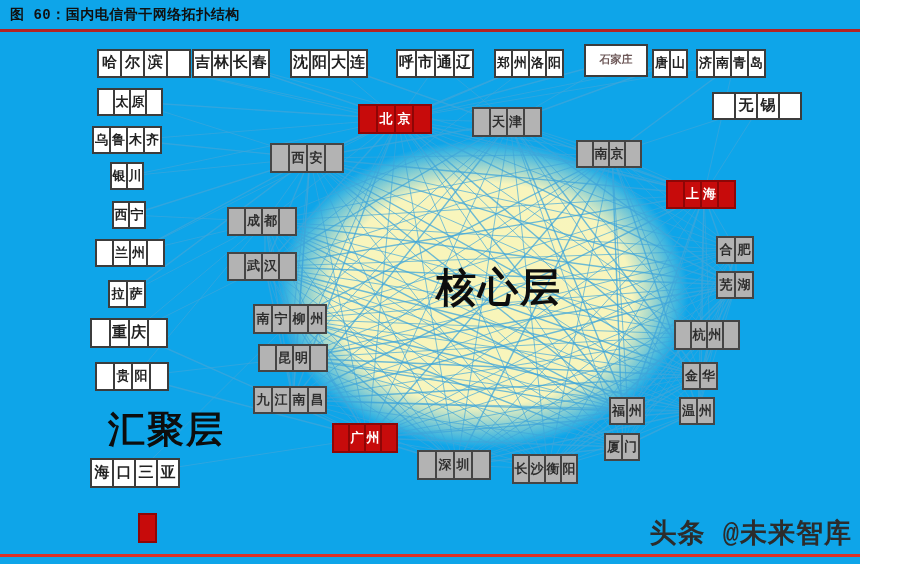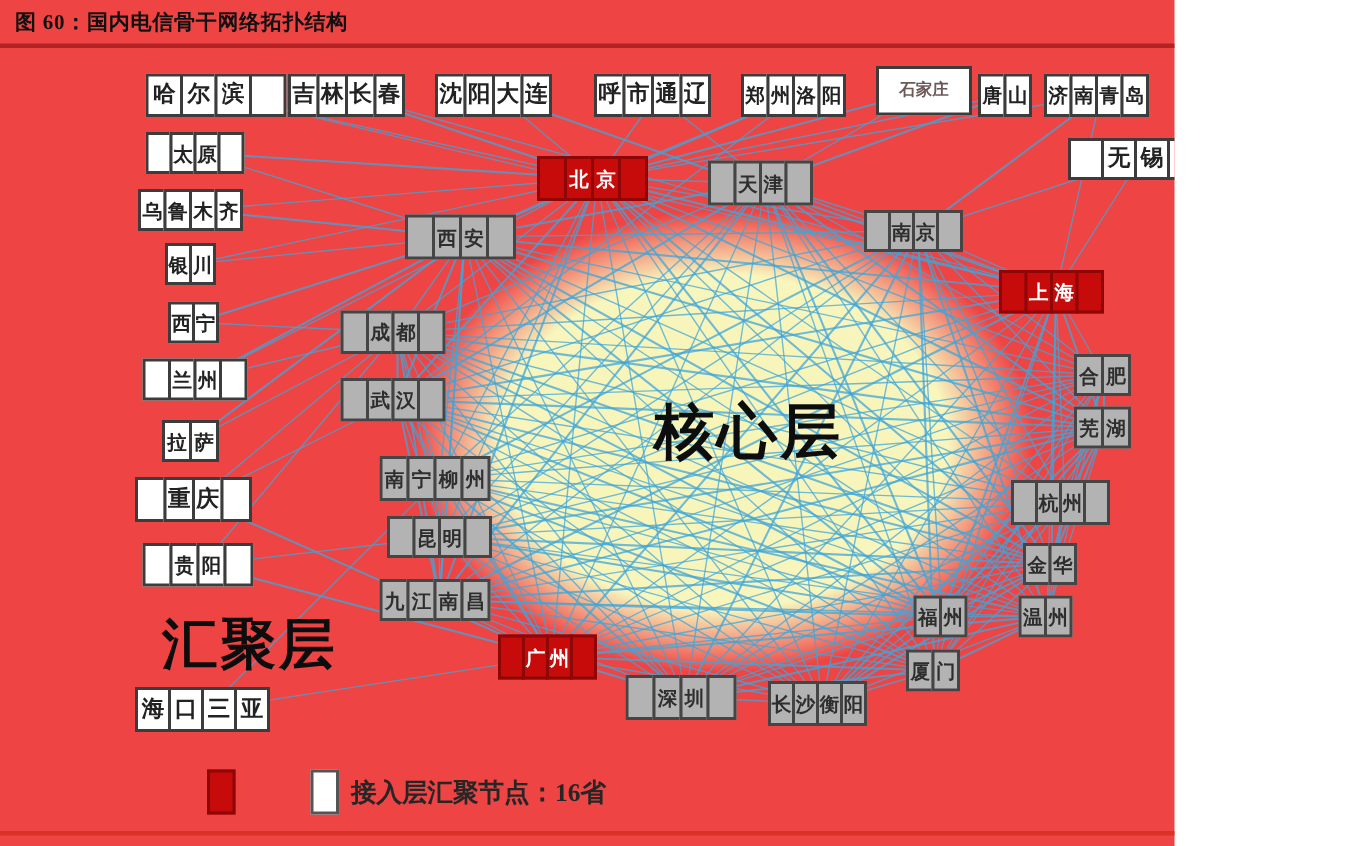--- a/index.html
+++ b/index.html
@@ -1,17 +1,17 @@
 <!DOCTYPE html>
 <html><head>
 <meta charset="utf-8">
 <style>
   html,body{margin:0;padding:0;background:#fff;}
-  #stage{position:relative;width:783px;height:564px;background:#ef4444;overflow:hidden;
-         font-family:Liberation Serif, serif;}
+  #stage{position:relative;width:860px;height:564px;background:#0ea5e9;overflow:hidden;
+         font-family:Liberation Mono, monospace;}
   .title{position:absolute;left:10px;top:6px;font-size:14px;font-weight:bold;color:#111;letter-spacing:.5px;}
   .header-rule{position:absolute;left:0;top:29px;width:902px;height:3px;background:#b42323;}
   .bottom-rule{position:absolute;left:0;top:554px;width:902px;height:3px;background:#da3225;}
   #diagram{position:absolute;left:0;top:32px;width:902px;height:480px;}
   #glow{position:absolute;left:225px;top:70px;width:515px;height:385px;z-index:1;
         background:radial-gradient(ellipse closest-side,#f8f5b9 0%,#f8f5bd 58%,rgba(248,245,189,0) 80%);}
   #edges{position:absolute;left:0;top:0;width:902px;height:480px;z-index:2;}
   .node{position:absolute;display:flex;z-index:4;}
   .cell{box-sizing:border-box;border:2px solid #3c3c3c;display:flex;align-items:center;justify-content:center;
         font-weight:bold;line-height:1;}
@@ -479,20 +479,17 @@
           <span class="cell" style="width: 20px; height: 28px; font-size: 13px;">芜</span>
           <span class="cell" style="width: 20px; height: 28px; font-size: 13px;">湖</span>
         </div>
       </div>
   </div>
 
   <div class="legend">
     <div class="legend-item">
       <div class="swatch" style="background:#c70b0b;border-color:#8e0606;"></div>
     </div>
-    <div class="legend-item">
-      <div class="swatch" style="background:#ffffff;border-color:#555;"></div>
-      <span class="label">接入层汇聚节点：16省</span>
-    </div>
   </div>
 
+  <div class="watermark">头条 @未来智库</div>
   <div class="bottom-rule"></div>
 </div>
 
 </body></html>

